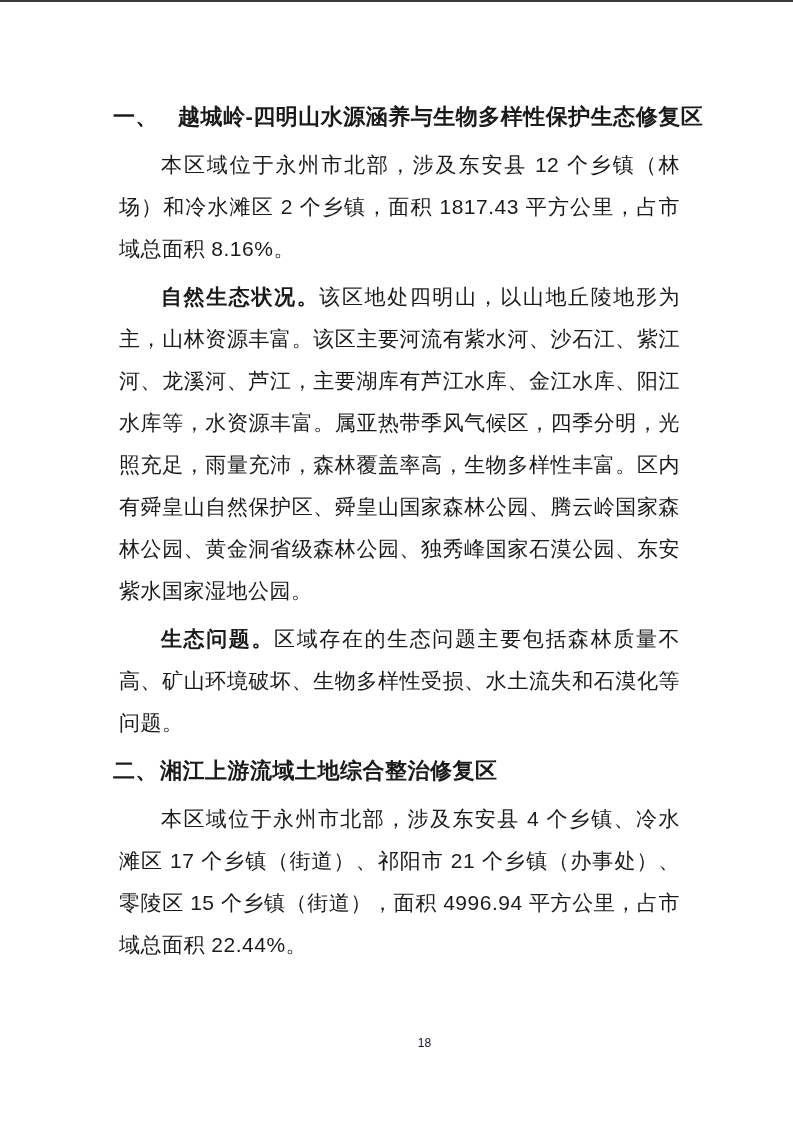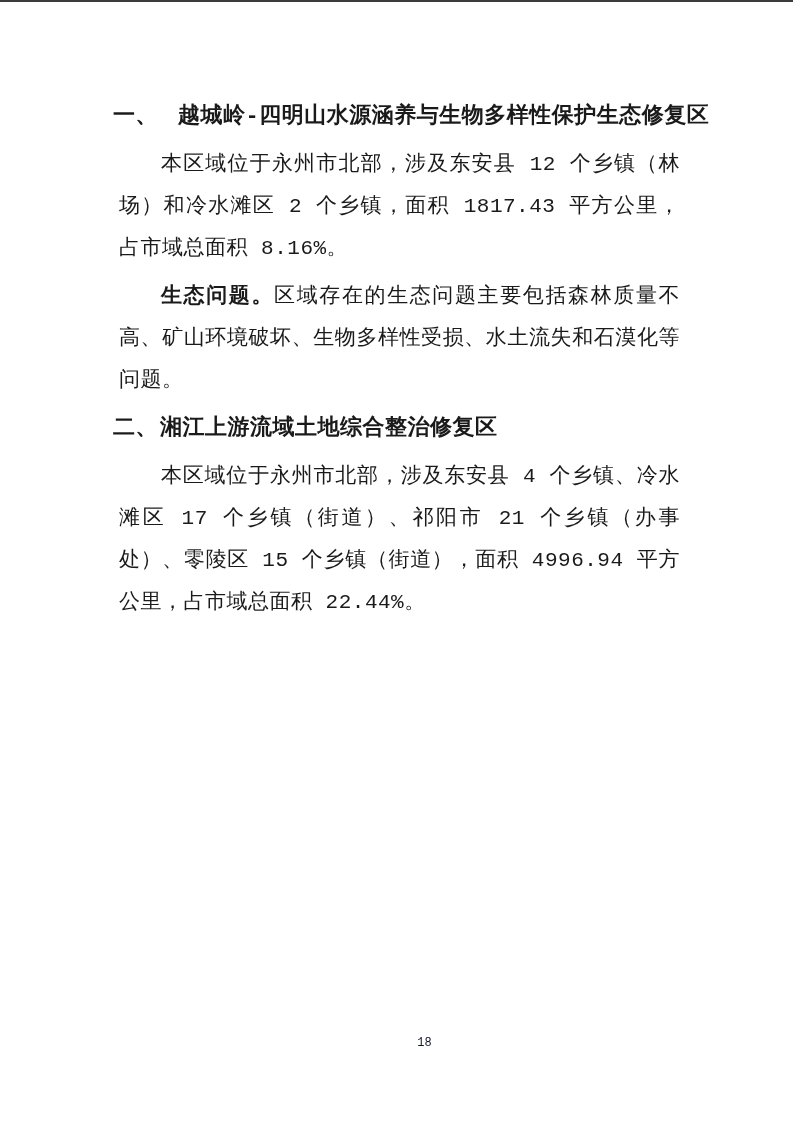--- a/index.html
+++ b/index.html
@@ -5,21 +5,21 @@
   html, body {
     margin: 0;
     padding: 0;
     background: #ffffff;
   }
   .page {
     position: relative;
     width: 793px;
     height: 1122px;
     background: #ffffff;
-    font-family: Liberation Mono, monospace;
+    font-family: Liberation Sans, sans-serif;
     color: #1a1a1a;
     overflow: hidden;
   }
   .top-edge {
     position: absolute;
     top: 0;
     left: 0;
     width: 100%;
     height: 2px;
     background: #3c3c3c;
@@ -71,20 +71,21 @@
 
 <div class="page">
   <div class="top-edge"></div>
 
   <div class="content">
 
     <div class="heading"><span class="sec-no-wide">一、</span><span>越城岭-四明山水源涵养与生物多样性保护生态修复区</span></div>
 
     <p class="para"><span>本区域位于永州市北部，涉及东安县 12 个乡镇（林场）和冷水滩区 2 个乡镇，面积 1817.43 平方公里，占市域总面积 8.16%。</span></p>
 
+    <p class="para"><span class="lead">自然生态状况。</span><span>该区地处四明山，以山地丘陵地形为主，山林资源丰富。该区主要河流有紫水河、沙石江、紫江河、龙溪河、芦江，主要湖库有芦江水库、金江水库、阳江水库等，水资源丰富。属亚热带季风气候区，四季分明，光照充足，雨量充沛，森林覆盖率高，生物多样性丰富。区内有舜皇山自然保护区、舜皇山国家森林公园、腾云岭国家森林公园、黄金洞省级森林公园、独秀峰国家石漠公园、东安紫水国家湿地公园。</span></p>
 
     <p class="para"><span class="lead">生态问题。</span><span>区域存在的生态问题主要包括森林质量不高、矿山环境破坏、生物多样性受损、水土流失和石漠化等问题。</span></p>
 
 
     <div class="heading"><span class="sec-no-narrow">二、</span><span>湘江上游流域土地综合整治修复区</span></div>
 
     <p class="para"><span>本区域位于永州市北部，涉及东安县 4 个乡镇、冷水滩区 17 个乡镇（街道）、祁阳市 21 个乡镇（办事处）、零陵区 15 个乡镇（街道），面积 4996.94 平方公里，占市域总面积 22.44%。</span></p>
 
   </div>
 

